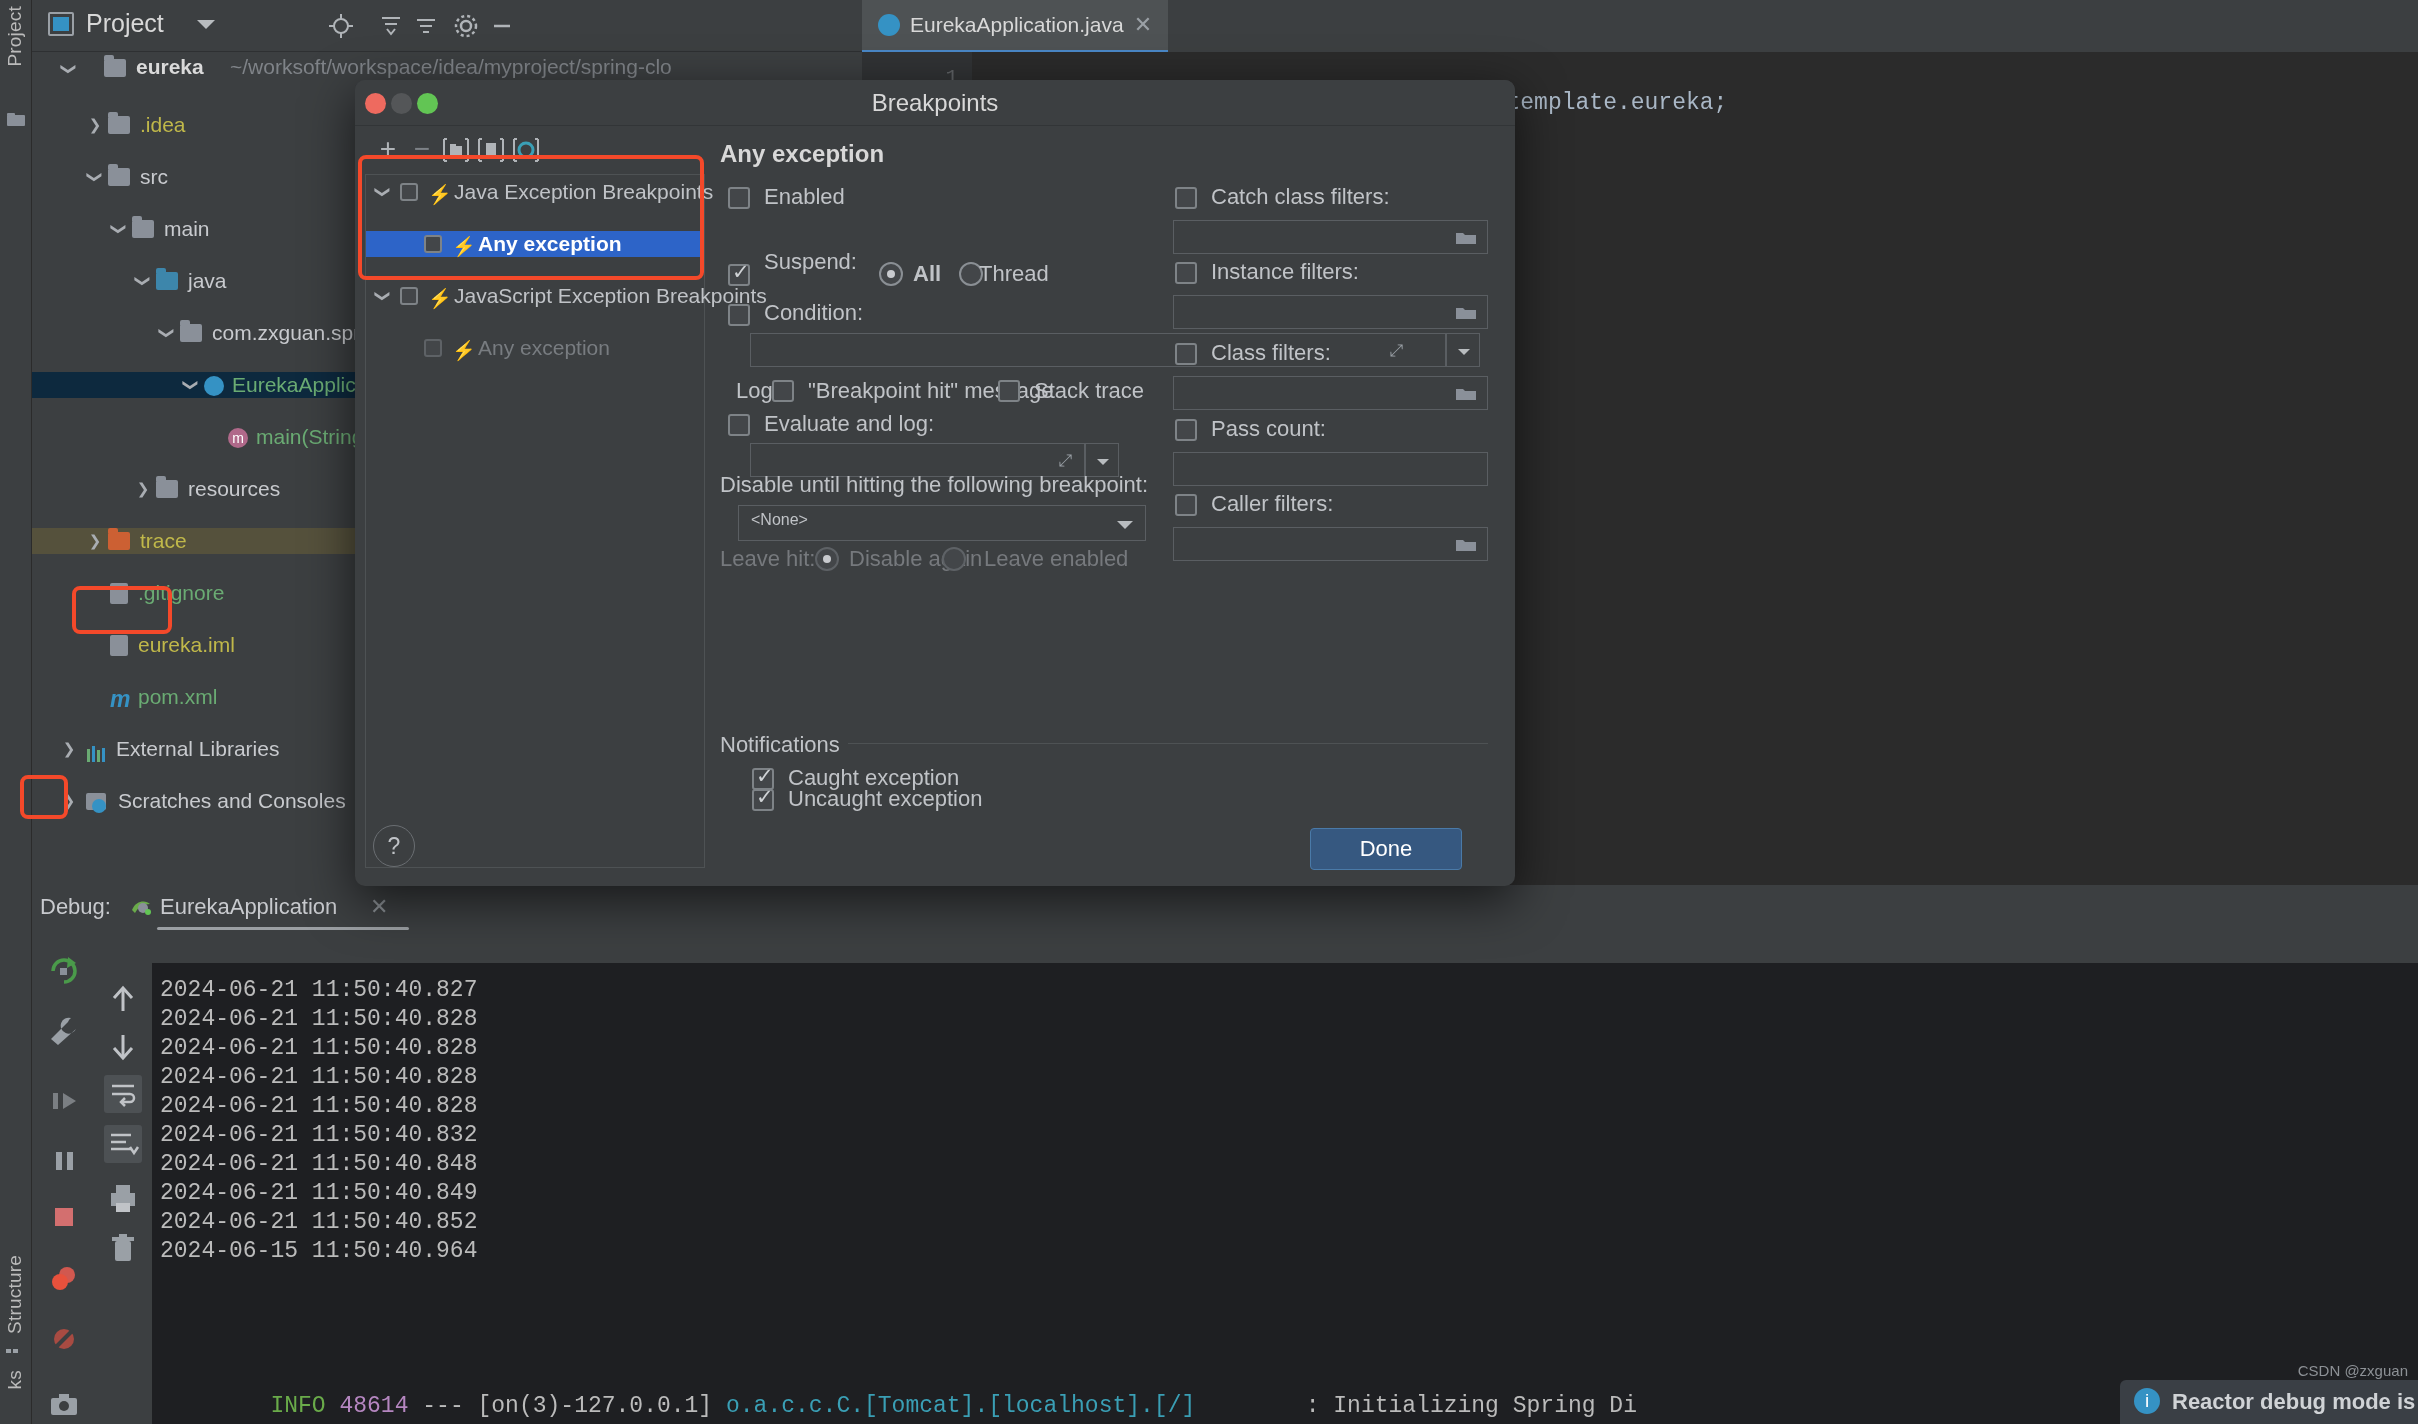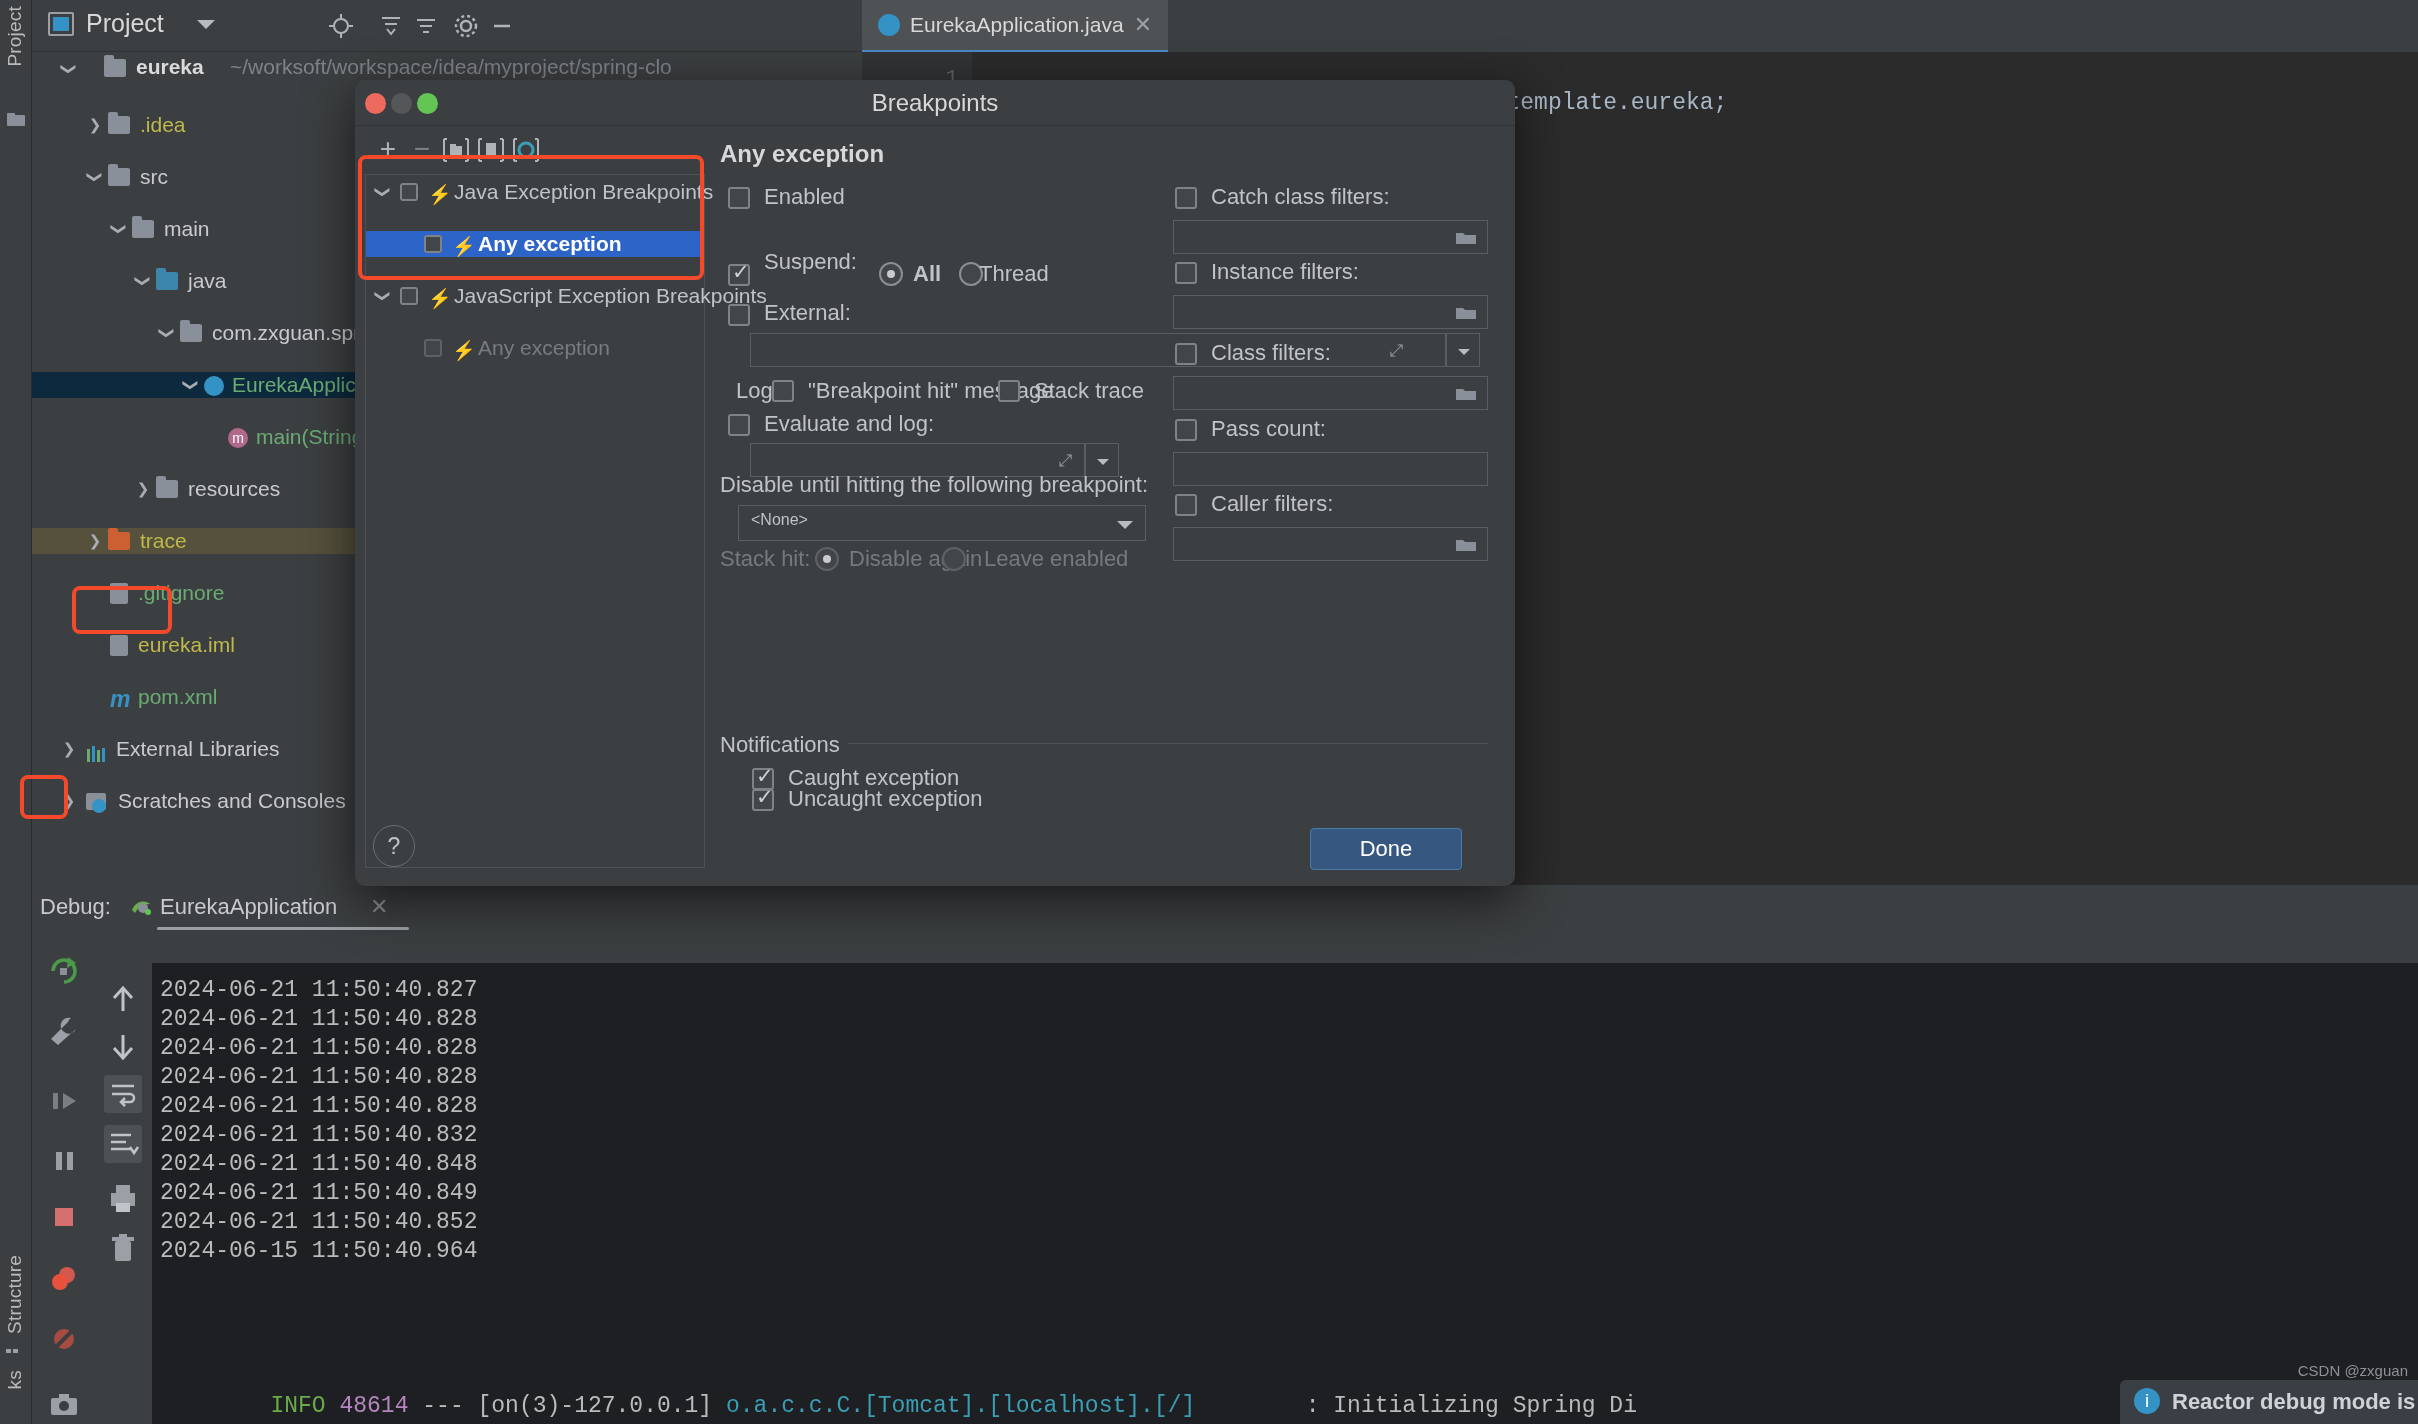--- a/index.html
+++ b/index.html
@@ -517,21 +517,21 @@
       <span class="lbl" style="left:44px;top:44px;">Enabled</span>
 
       <span class="dcb on" style="left:8px;top:124px;"></span>
       <span class="lbl" style="left:44px;top:109px;">Suspend:</span>
       <span class="radio on" style="left:159px;top:122px;"></span>
       <span class="lbl" style="left:193px;top:121px;font-weight:bold;">All</span>
       <span class="radio" style="left:239px;top:122px;"></span>
       <span class="lbl" style="left:259px;top:121px;">Thread</span>
 
       <span class="dcb" style="left:8px;top:164px;"></span>
-      <span class="lbl" style="left:44px;top:160px;">External:</span>
+      <span class="lbl" style="left:44px;top:160px;">Condition:</span>
       <div class="txtfield" style="left:30px;top:193px;width:696px;">
         <span class="expand" style="right:42px;top:7px;">⤢</span>
       </div>
       <div class="dropbtn" style="left:726px;top:193px;"></div>
 
       <span class="lbl" style="left:16px;top:238px;">Log:</span>
       <span class="dcb" style="left:52px;top:240px;"></span>
       <span class="lbl" style="left:88px;top:238px;">"Breakpoint hit" message</span>
       <span class="dcb" style="left:278px;top:240px;"></span>
       <span class="lbl" style="left:314px;top:238px;">Stack trace</span>
@@ -542,21 +542,21 @@
         <span class="expand" style="right:12px;top:7px;">⤢</span>
       </div>
       <div class="dropbtn" style="left:365px;top:303px;"></div>
 
       <span class="lbl" style="left:0;top:332px;">Disable until hitting the following breakpoint:</span>
       <div class="combo" style="left:18px;top:365px;width:408px;">
         <span class="cval">&lt;None&gt;</span>
         <span class="carr"></span>
       </div>
 
-      <span class="lbl dim" style="left:0;top:406px;">Stack hit:</span>
+      <span class="lbl dim" style="left:0;top:406px;">Leave hit:</span>
       <span class="radio on dim" style="left:95px;top:407px;"></span>
       <span class="lbl dim" style="left:129px;top:406px;">Disable again</span>
       <span class="radio dim" style="left:222px;top:407px;"></span>
       <span class="lbl dim" style="left:264px;top:406px;">Leave enabled</span>
 
       <span class="dcb" style="left:455px;top:47px;"></span>
       <span class="lbl" style="left:491px;top:44px;">Catch class filters:</span>
       <div class="txtfield" style="left:453px;top:80px;width:315px;">
         <span class="folderico" style="right:10px;top:8px;">
           <svg width="22" height="17" viewBox="0 0 22 17">

